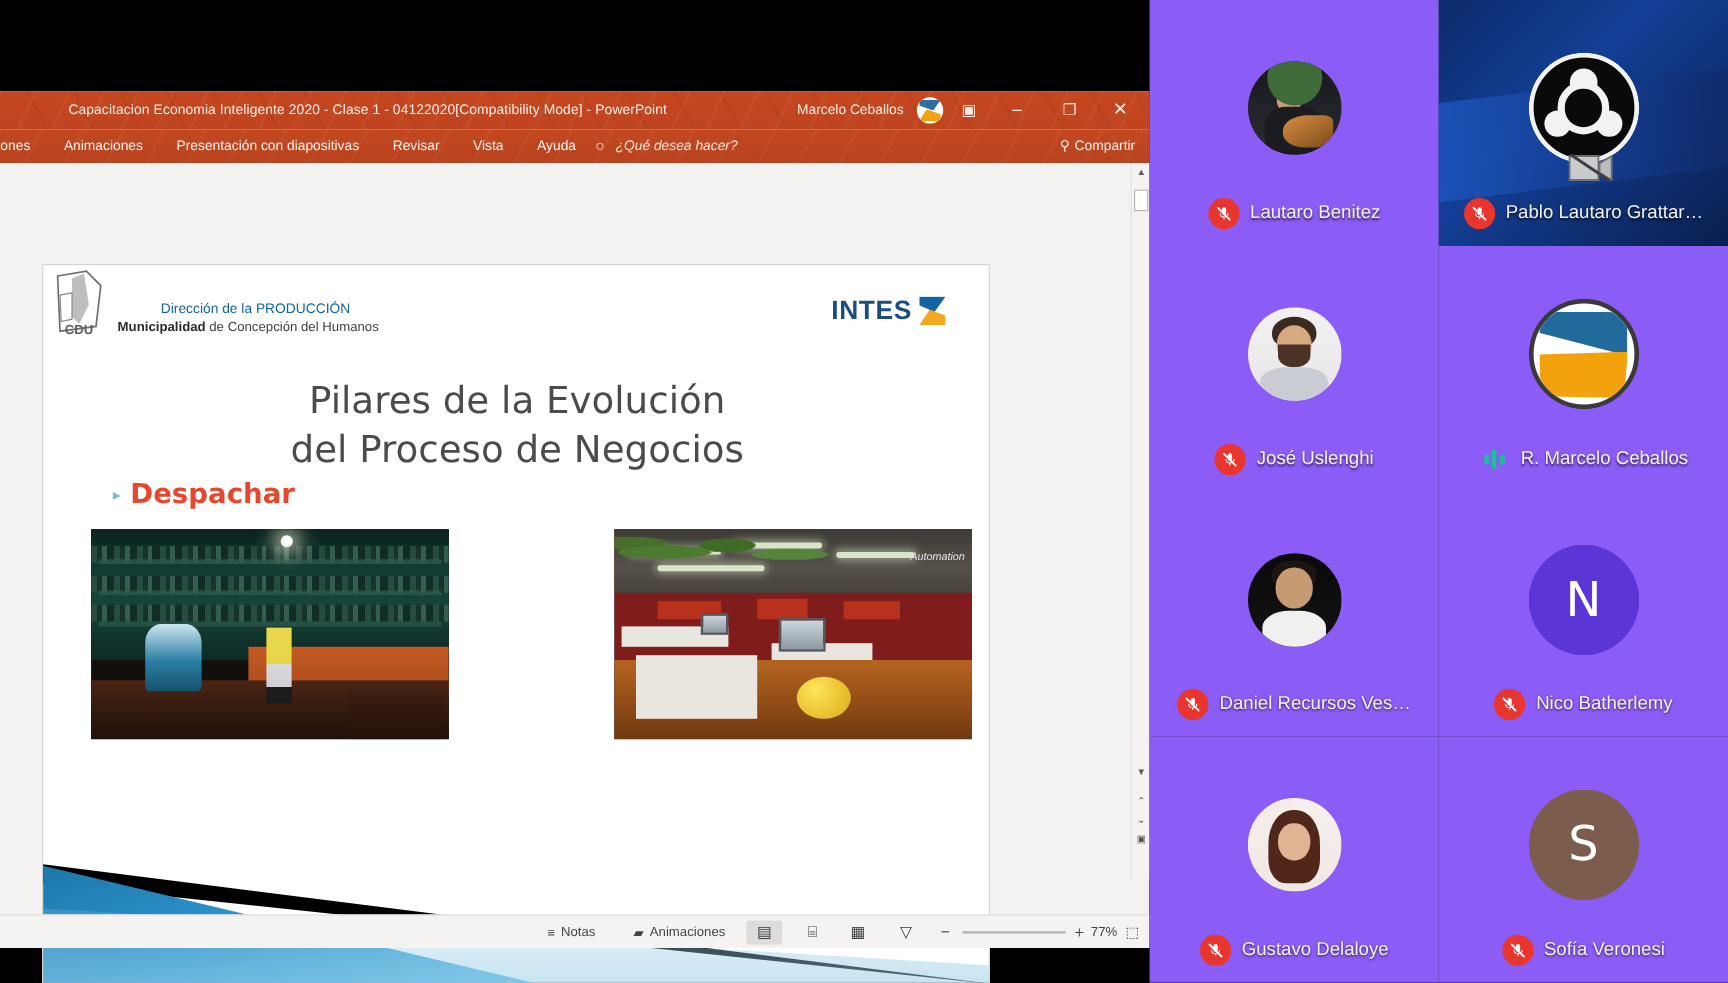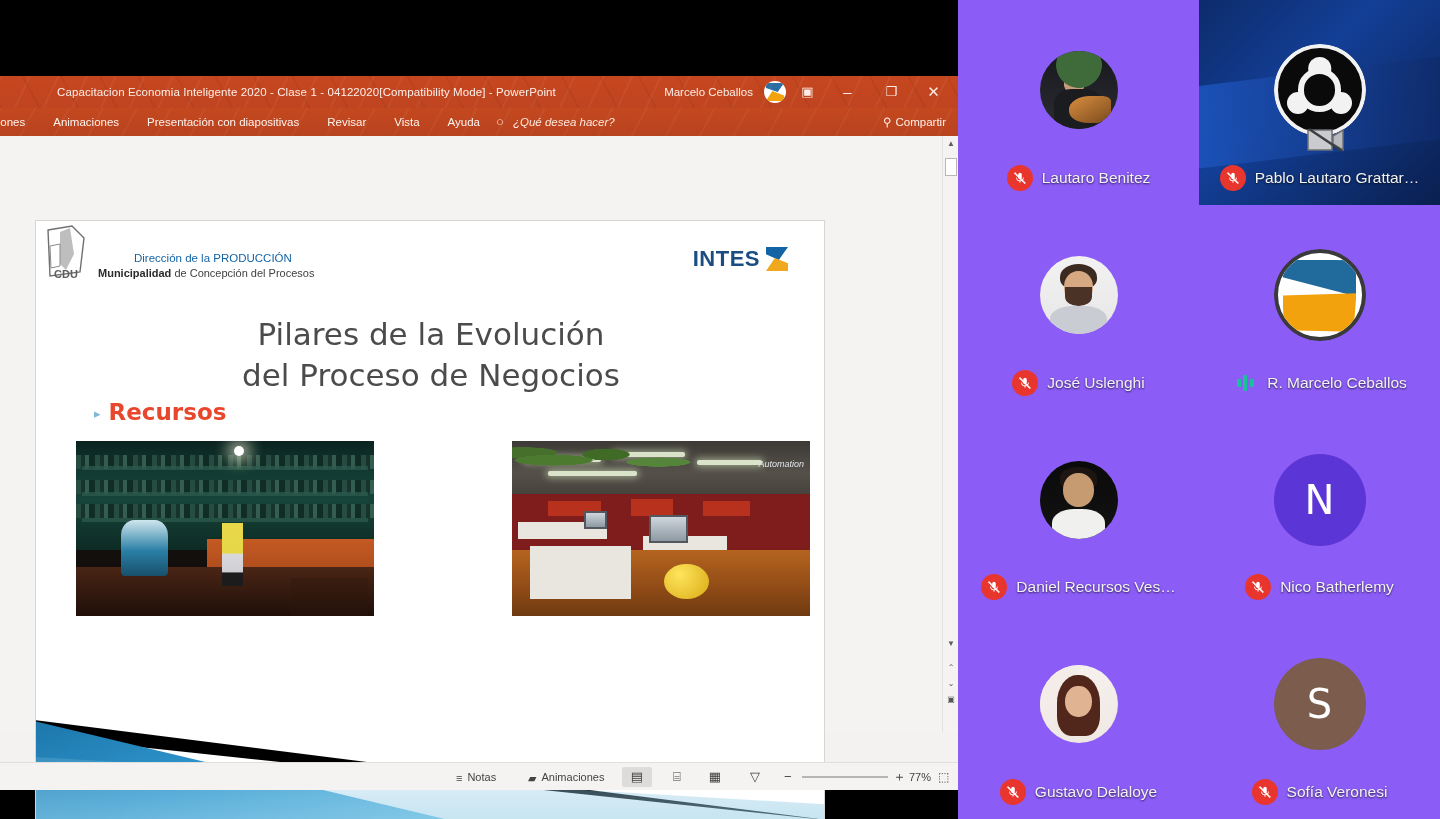--- a/index.html
+++ b/index.html
@@ -376,37 +376,37 @@
           <div class="slide-wedge-pale"></div>
 
           <svg class="cdu-logo" viewBox="0 0 52 58">
             <path d="M8 6 L32 2 L44 14 L40 48 L10 52 Z" fill="none" stroke="#6f6f6f" stroke-width="1.4"></path>
             <path d="M20 8 L30 4 L34 30 L26 46 L20 40 Z" fill="#6f6f6f" opacity=".45"></path>
             <path d="M10 22 L20 20 L20 42 L11 44 Z" fill="#ffffff" stroke="#8a8a8a" stroke-width="1"></path>
             <text x="14" y="54" font-size="11" fill="#5e5e5e" font-family="Liberation Sans, sans-serif" font-weight="bold">CDU</text>
           </svg>
 
           <div class="prod-line1">Dirección de la PRODUCCIÓN</div>
-          <div class="prod-line2"><b>Municipalidad</b><span> de Concepción del Procesos</span></div>
+          <div class="prod-line2"><b>Municipalidad</b><span> de Concepción del Humanos</span></div>
 
           <div class="intes">
             <span class="intes-word">INTES</span>
             <span class="intes-mark">
                 <i class="t"></i>
                 <i class="b"></i>
               </span>
           </div>
 
           <div class="stitle">
             <div>Pilares de la Evolución</div>
             <div>del Proceso de Negocios</div>
           </div>
 
           <div class="hdr-row">
-            <div class="hdr hdr-desp"><span class="bul">▸</span><span>Recursos</span></div>
+            <div class="hdr hdr-desp"><span class="bul">▸</span><span>Despachar</span></div>
             <div class="hdr hdr-vend"><span>Vender</span></div>
           </div>
 
           <div class="photo photo-l">
             <div class="store">
               <div class="shelfwall"></div>
               <div class="jars" style="top:8%"></div>
               <div class="shelf" style="top:14%"></div>
               <div class="jars" style="top:22%"></div>
               <div class="shelf" style="top:29%"></div>

